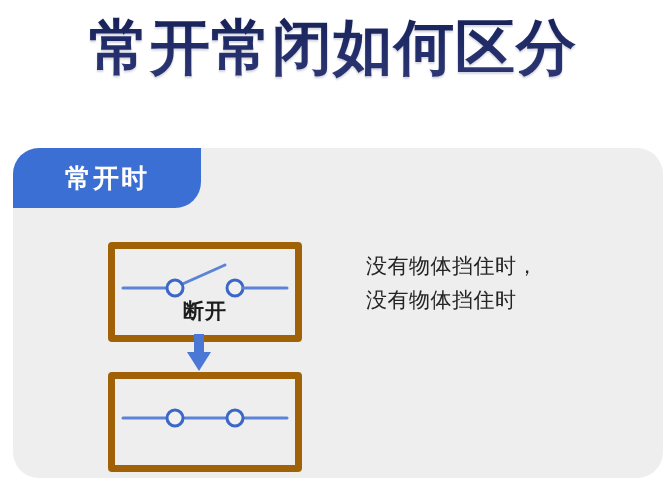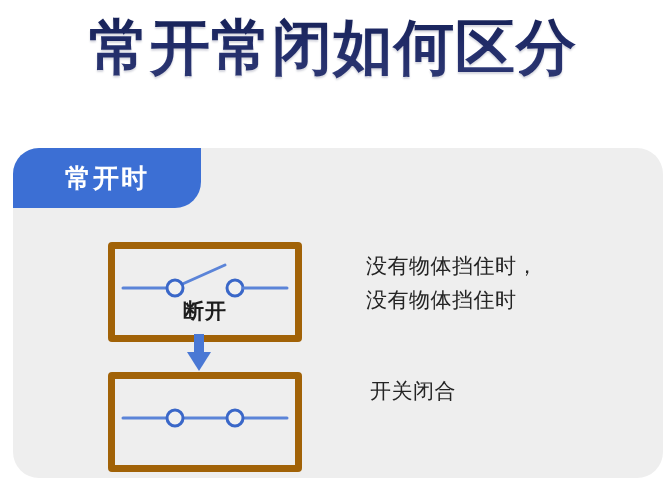--- a/index.html
+++ b/index.html
@@ -168,14 +168,13 @@
     <circle cx="120" cy="33" r="8" fill="#f0f0f0" stroke="#3a67c8" stroke-width="3"></circle>
   </svg>
 </div>
 
 <div id="desc-open" class="desc-block">
   <span class="desc-line">没有物体挡住时，</span>
   <span class="desc-line">没有物体挡住时</span>
 </div>
 
 <div id="desc-closed" class="desc-block">
-  <span class="desc-line">开关闭合</span>
 </div>
 
 </body></html>

